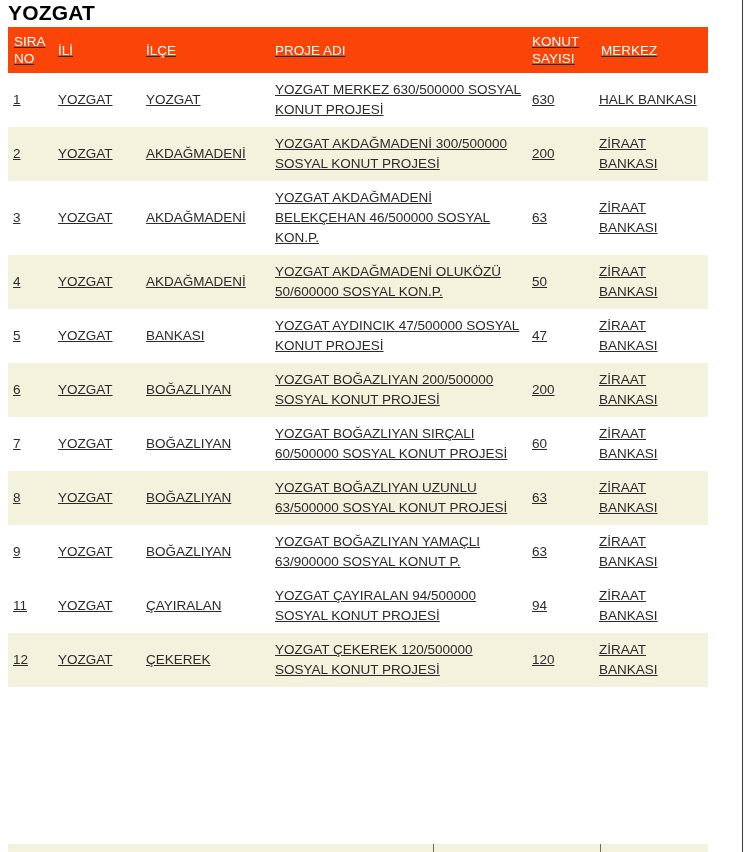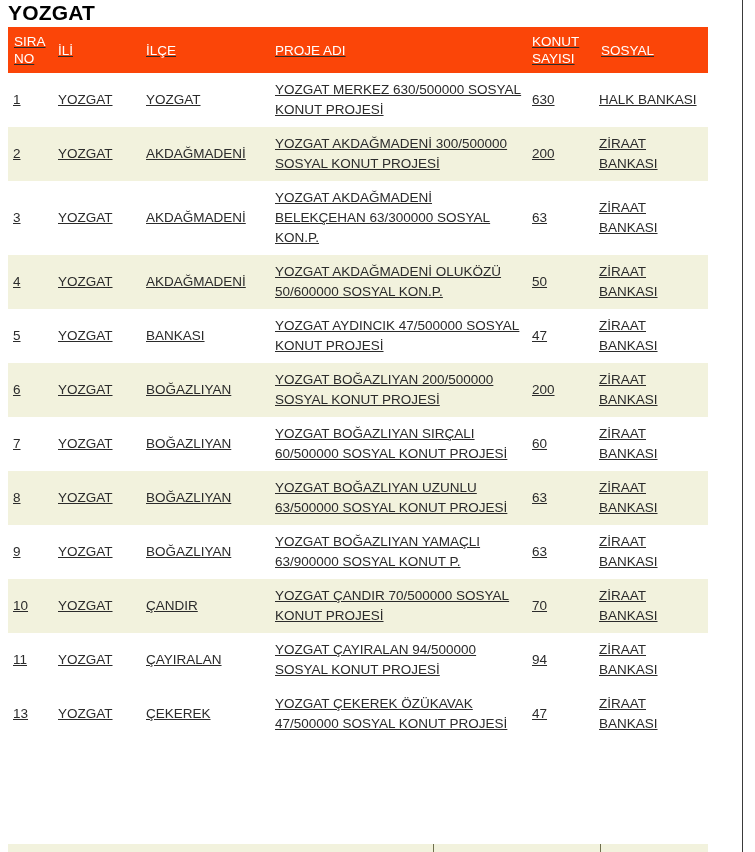--- a/index.html
+++ b/index.html
@@ -126,21 +126,21 @@
       <col class="c-konut">
       <col class="c-banka">
     </colgroup>
     <thead>
       <tr>
         <th>SIRA NO</th>
         <th>İLİ</th>
         <th>İLÇE</th>
         <th>PROJE ADI</th>
         <th>KONUT SAYISI</th>
-        <th>SOSYAL</th>
+        <th>MERKEZ</th>
       </tr>
     </thead>
     <tbody id="table-body">
         <tr class="row-plain">
           <td class="cell-sira">1</td>
           <td class="cell-il">YOZGAT</td>
           <td class="cell-ilce">YOZGAT</td>
           <td class="cell-proje">YOZGAT MERKEZ 630/500000 SOSYAL KONUT PROJESİ</td>
           <td class="cell-konut">630</td>
           <td class="cell-banka">HALK BANKASI</td>
@@ -150,21 +150,21 @@
           <td class="cell-il">YOZGAT</td>
           <td class="cell-ilce">AKDAĞMADENİ</td>
           <td class="cell-proje">YOZGAT AKDAĞMADENİ 300/500000 SOSYAL KONUT PROJESİ</td>
           <td class="cell-konut">200</td>
           <td class="cell-banka">ZİRAAT BANKASI</td>
         </tr>
         <tr class="row-plain">
           <td class="cell-sira">3</td>
           <td class="cell-il">YOZGAT</td>
           <td class="cell-ilce">AKDAĞMADENİ</td>
-          <td class="cell-proje">YOZGAT AKDAĞMADENİ BELEKÇEHAN 63/300000 SOSYAL KON.P.</td>
+          <td class="cell-proje">YOZGAT AKDAĞMADENİ BELEKÇEHAN 46/500000 SOSYAL KON.P.</td>
           <td class="cell-konut">63</td>
           <td class="cell-banka">ZİRAAT BANKASI</td>
         </tr>
         <tr class="row-alt">
           <td class="cell-sira">4</td>
           <td class="cell-il">YOZGAT</td>
           <td class="cell-ilce">AKDAĞMADENİ</td>
           <td class="cell-proje">YOZGAT AKDAĞMADENİ OLUKÖZÜ 50/600000 SOSYAL KON.P.</td>
           <td class="cell-konut">50</td>
           <td class="cell-banka">ZİRAAT BANKASI</td>
@@ -202,42 +202,34 @@
           <td class="cell-banka">ZİRAAT BANKASI</td>
         </tr>
         <tr class="row-plain">
           <td class="cell-sira">9</td>
           <td class="cell-il">YOZGAT</td>
           <td class="cell-ilce">BOĞAZLIYAN</td>
           <td class="cell-proje">YOZGAT BOĞAZLIYAN YAMAÇLI 63/900000 SOSYAL KONUT P.</td>
           <td class="cell-konut">63</td>
           <td class="cell-banka">ZİRAAT BANKASI</td>
         </tr>
-        <tr class="row-alt">
-          <td class="cell-sira">10</td>
-          <td class="cell-il">YOZGAT</td>
-          <td class="cell-ilce">ÇANDIR</td>
-          <td class="cell-proje">YOZGAT ÇANDIR 70/500000 SOSYAL KONUT PROJESİ</td>
-          <td class="cell-konut">70</td>
-          <td class="cell-banka">ZİRAAT BANKASI</td>
-        </tr>
         <tr class="row-plain">
           <td class="cell-sira">11</td>
           <td class="cell-il">YOZGAT</td>
           <td class="cell-ilce">ÇAYIRALAN</td>
           <td class="cell-proje">YOZGAT ÇAYIRALAN 94/500000 SOSYAL KONUT PROJESİ</td>
           <td class="cell-konut">94</td>
           <td class="cell-banka">ZİRAAT BANKASI</td>
         </tr>
-        <tr class="row-plain">
-          <td class="cell-sira">13</td>
+        <tr class="row-alt">
+          <td class="cell-sira">12</td>
           <td class="cell-il">YOZGAT</td>
           <td class="cell-ilce">ÇEKEREK</td>
-          <td class="cell-proje">YOZGAT ÇEKEREK ÖZÜKAVAK 47/500000 SOSYAL KONUT PROJESİ</td>
-          <td class="cell-konut">47</td>
+          <td class="cell-proje">YOZGAT ÇEKEREK 120/500000 SOSYAL KONUT PROJESİ</td>
+          <td class="cell-konut">120</td>
           <td class="cell-banka">ZİRAAT BANKASI</td>
         </tr>
       </tbody>
   </table>
 </div>
 
 <div class="clipped-strip">
   <div class="divider" style="left:425px;"></div>
   <div class="divider" style="left:592px;"></div>
 </div>

